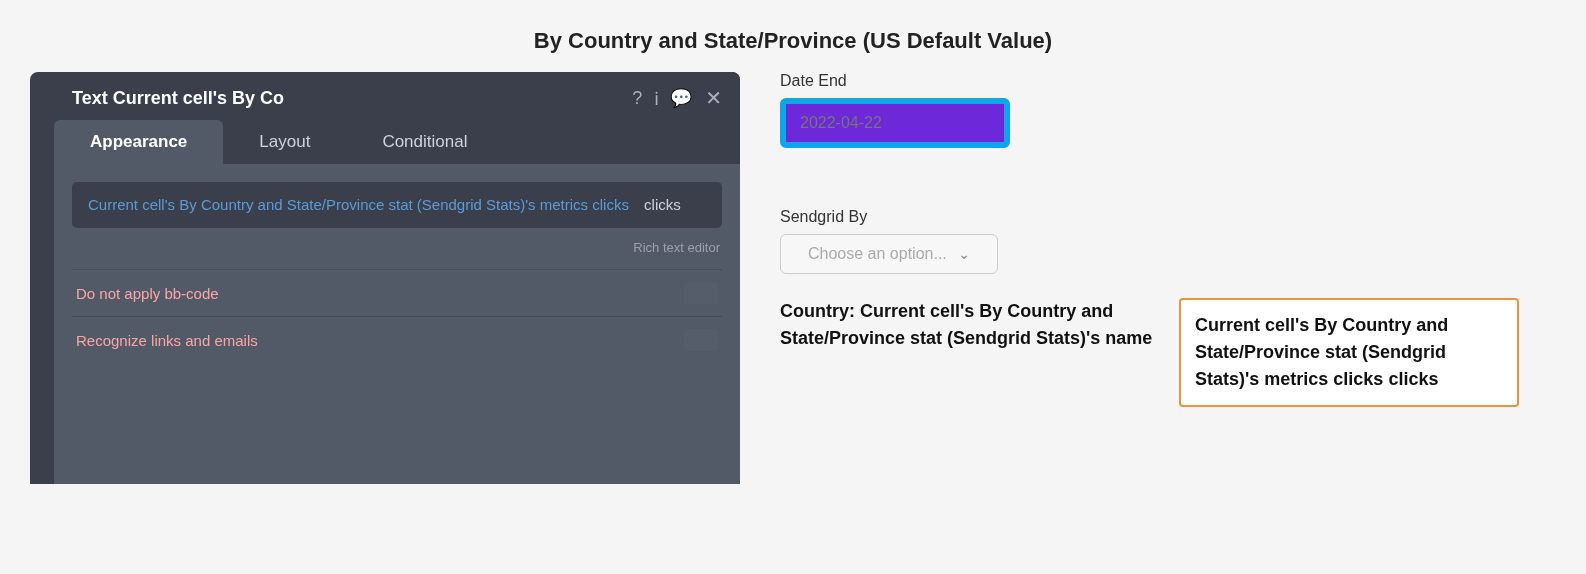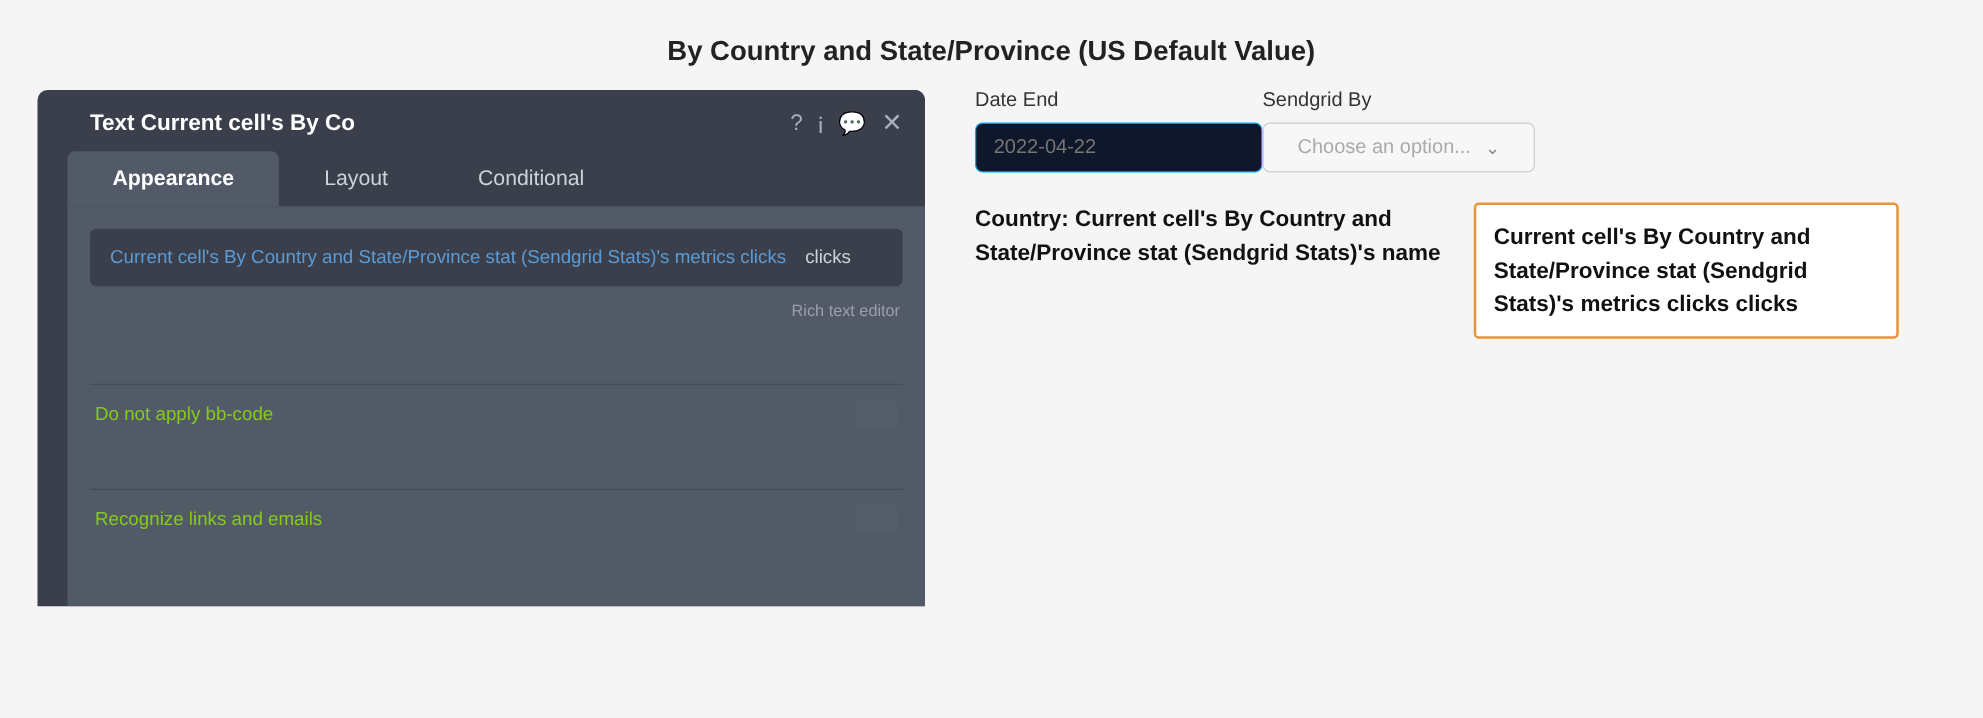--- a/index.html
+++ b/index.html
@@ -131,23 +131,22 @@
       font-size: 13px;
       padding: 4px 2px 14px 0;
     }
 
     .toggle-row {
       display: flex;
       align-items: center;
       justify-content: space-between;
       padding: 12px 4px;
       border-top: 1px solid #444c5a;
-      color: #84cc16;
+      color: #fca5a5;
       font-size: 15px;
-      margin-top: 37px;
     }
 
     .toggle-box {
       width: 34px;
       height: 22px;
       background: #555d6b;
       border-radius: 3px;
       flex-shrink: 0;
     }
 
@@ -155,43 +154,44 @@
     .right-panel {
       flex: 1;
       display: flex;
       flex-direction: column;
       gap: 24px;
       padding-top: 0;
     }
 
     .date-aggregate-row {
       display: flex;
-      flex-direction: row;
+      flex-direction: column;
+      gap: 60px;
       align-items: flex-start;
     }
 
     .field-group {
       display: flex;
       flex-direction: column;
       gap: 8px;
     }
 
     .field-label {
       font-size: 16px;
       color: #333;
       font-weight: 400;
     }
 
     .field-input {
-      border: 1px solid #0ea5e9;
+      border: 6px solid #0ea5e9;
       border-radius: 6px;
       padding: 10px 14px;
       font-size: 16px;
       color: #aaa;
-      background: #0f172a;
+      background: #6d28d9;
       width: 230px;
       outline: none;
     }
 
     .field-select {
       border: 1px solid #ccc;
       border-radius: 6px;
       padding: 10px 27px;
       font-size: 16px;
       color: #aaa;

